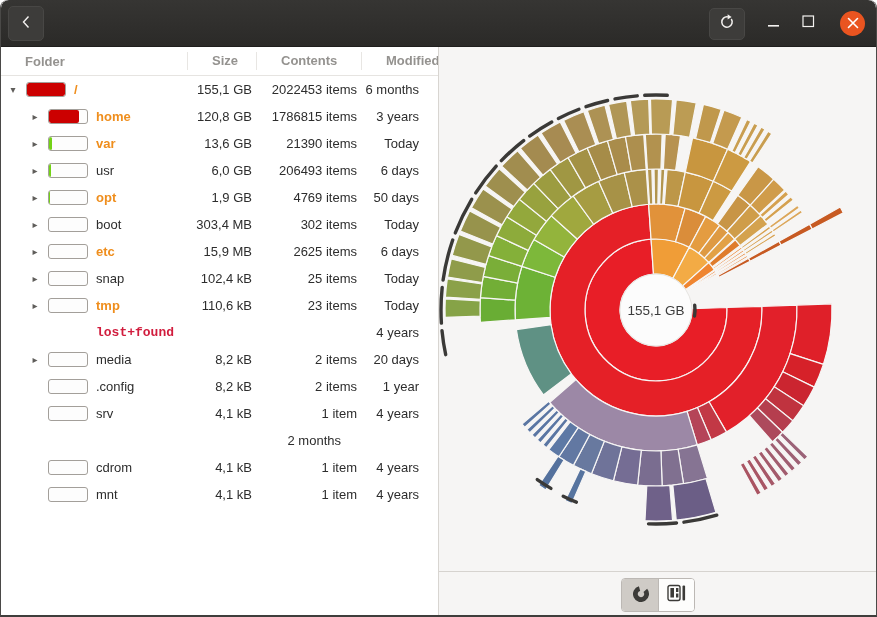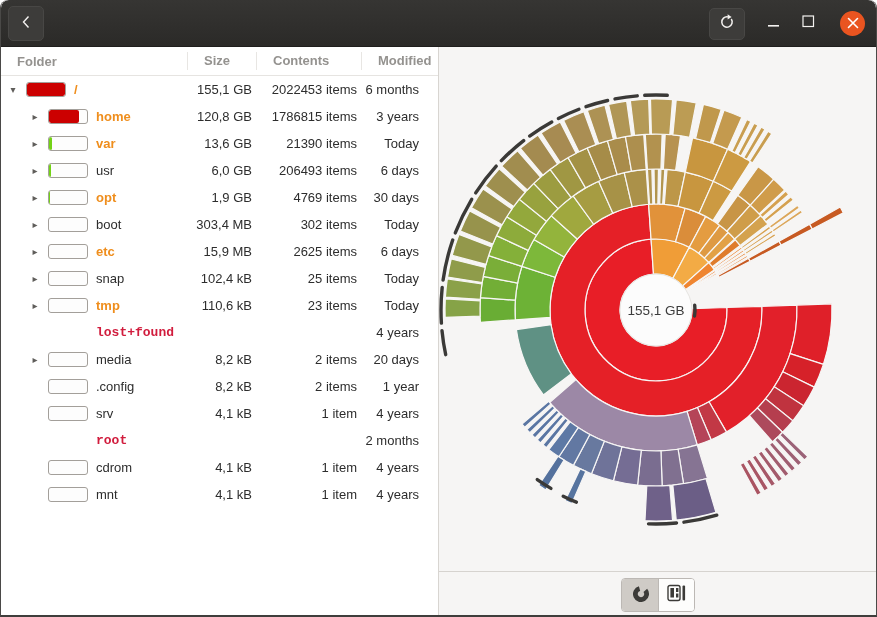--- a/index.html
+++ b/index.html
@@ -15,21 +15,21 @@
   .btn-refresh{left:708px;top:8px;width:34px;height:30px;}
   .ctl{position:absolute;display:flex;align-items:center;justify-content:center;}
   .ctl-min{left:762px;top:13px;width:22px;height:20px;}
   .ctl-max{left:796px;top:13px;width:22px;height:20px;}
   .ctl-close{left:839px;top:11px;width:25px;height:25px;border-radius:50%;background:#e95420;}
   
   .content{display:flex;height:570px;}
   .left{width:438px;box-sizing:border-box;border-right:1px solid #d8d5d1;background:#fff;overflow:hidden;}
   .grid-row{display:grid;grid-template-columns:186px 69px 105px 78px;align-items:center;}
   .thead{height:28px;color:#94928f;font-weight:700;font-size:13px;border-bottom:1px solid #e6e4e1;}
-  .thead .hcell{padding-left:16px;}
+  .thead .hcell{padding-left:24px;}
   .thead .hcell + .hcell{border-left:1px solid #e8e6e3;line-height:18px;}
   .trow{height:27px;font-size:13px;color:#2d2d2d;}
   .name-cell{display:flex;align-items:center;padding-left:5px;overflow:hidden;white-space:nowrap;}
   .indent{display:inline-block;height:1px;}
   .exp{width:14px;text-align:center;color:#5f5d5a;font-size:10px;font-family:"DejaVu Sans",sans-serif;cursor:pointer;}
   .bar{width:40px;min-width:40px;height:15px;margin-left:6px;border:1px solid #a39f9a;border-radius:3px;
     background:#fdfdfd;overflow:hidden;box-sizing:border-box;}
   .bar-fill{height:100%;border-radius:2px;}
   .bar.hidden{visibility:hidden;}
   .fname{margin-left:8px;}
@@ -151,21 +151,21 @@
             <div class="name-cell">
               <span class="indent" style="width: 22px;"></span>
               <span class="exp">▸</span>
               <span class="bar">
                 <span class="bar-fill" style="display: block; width: 2%; background: rgb(115, 210, 22);"></span>
               </span>
               <span class="fname style-orange">opt</span>
             </div>
             <div class="num">1,9 GB</div>
             <div class="num">4769 items</div>
-            <div class="num mod">30 days</div>
+            <div class="num mod">50 days</div>
           </div>
           <div class="grid-row trow">
             <div class="name-cell">
               <span class="indent" style="width: 22px;"></span>
               <span class="exp">▸</span>
               <span class="bar">
                 <span class="bar-fill" style="display: block; width: 0%; background: rgb(115, 210, 22);"></span>
               </span>
               <span class="fname">boot</span>
             </div>
@@ -258,28 +258,20 @@
               <span class="bar">
                 <span class="bar-fill" style="display: block; width: 0%; background: rgb(115, 210, 22);"></span>
               </span>
               <span class="fname">srv</span>
             </div>
             <div class="num">4,1 kB</div>
             <div class="num">1 item</div>
             <div class="num mod">4 years</div>
           </div>
           <div class="grid-row trow">
-            <div class="name-cell">
-              <span class="indent" style="width: 22px;"></span>
-              <span class="exp"></span>
-              <span class="bar hidden">
-                <span class="bar-fill" style="display: block; width: 0%; background: rgb(115, 210, 22);"></span>
-              </span>
-              <span class="fname style-error">root</span>
-            </div>
             <div class="num"></div>
             <div class="num"></div>
             <div class="num mod">2 months</div>
           </div>
           <div class="grid-row trow">
             <div class="name-cell">
               <span class="indent" style="width: 22px;"></span>
               <span class="exp"></span>
               <span class="bar">
                 <span class="bar-fill" style="display: block; width: 0%; background: rgb(115, 210, 22);"></span>

